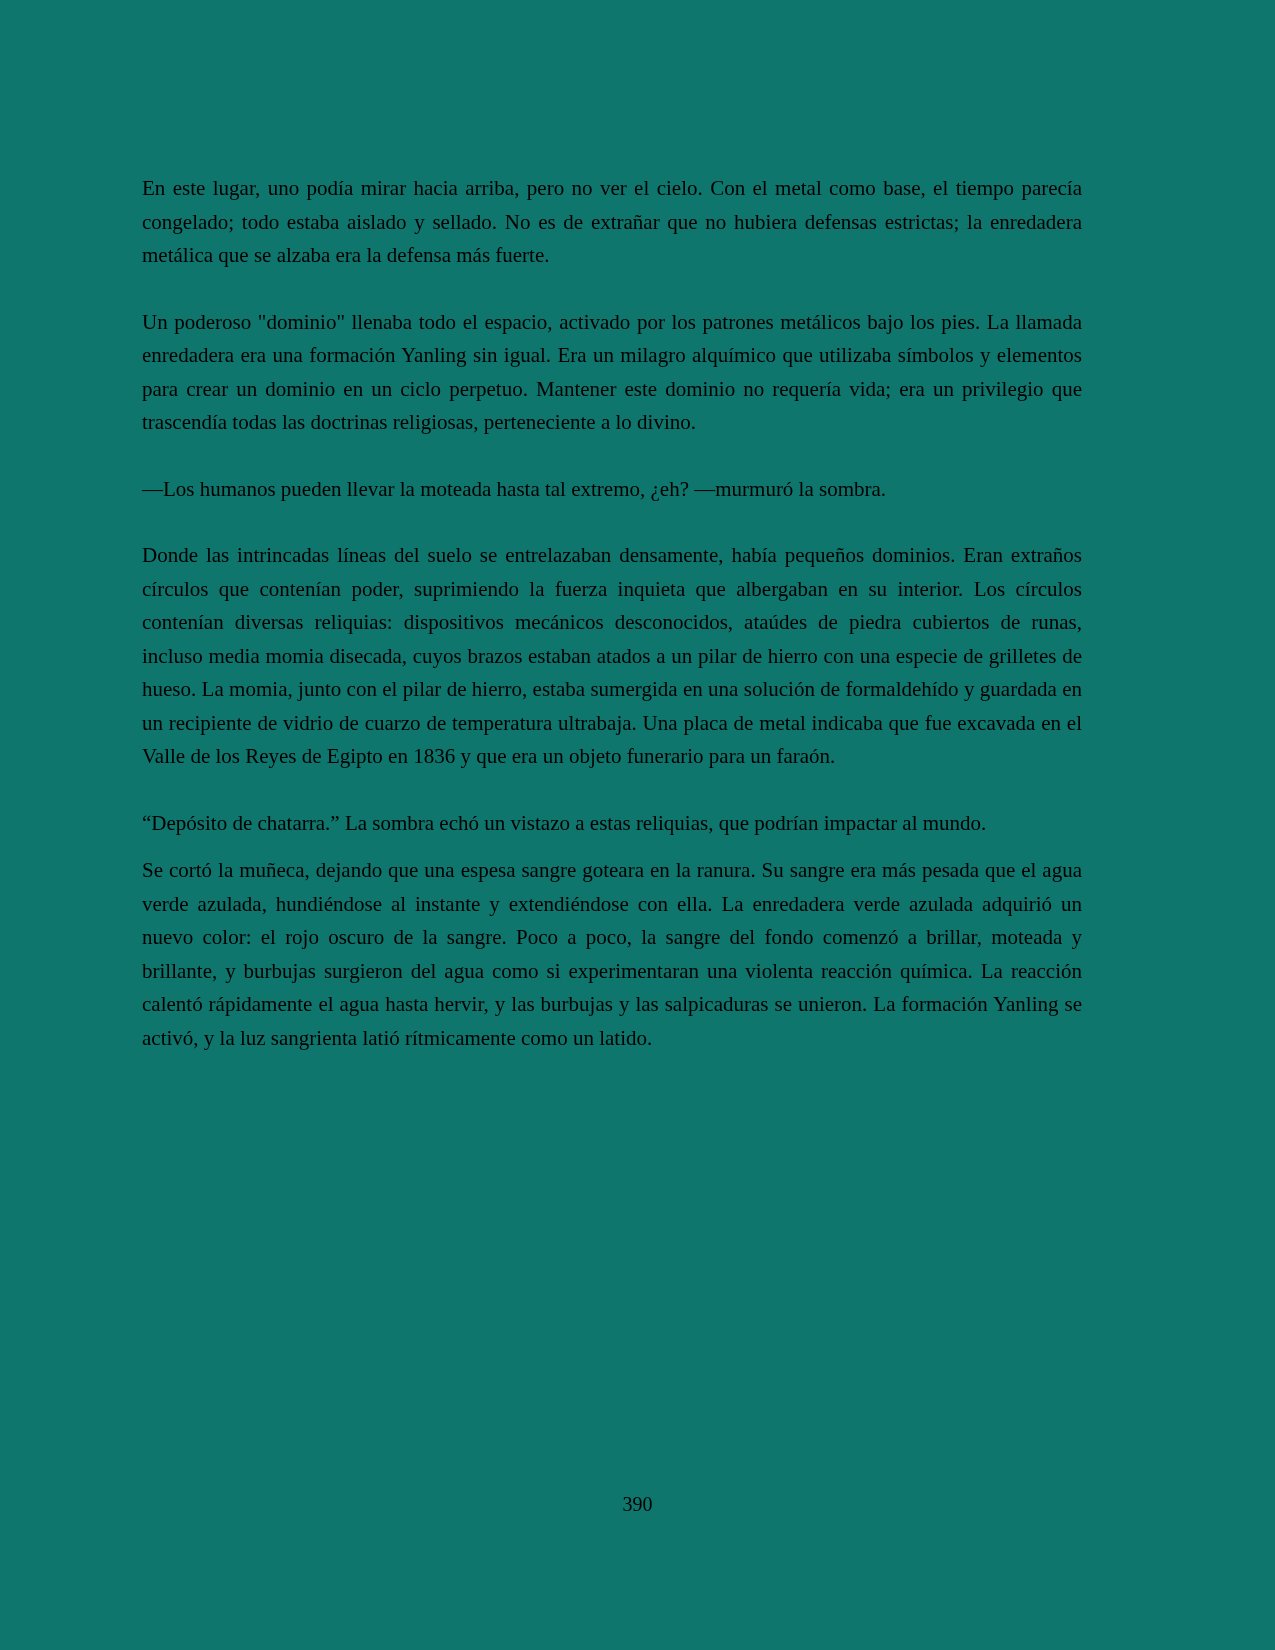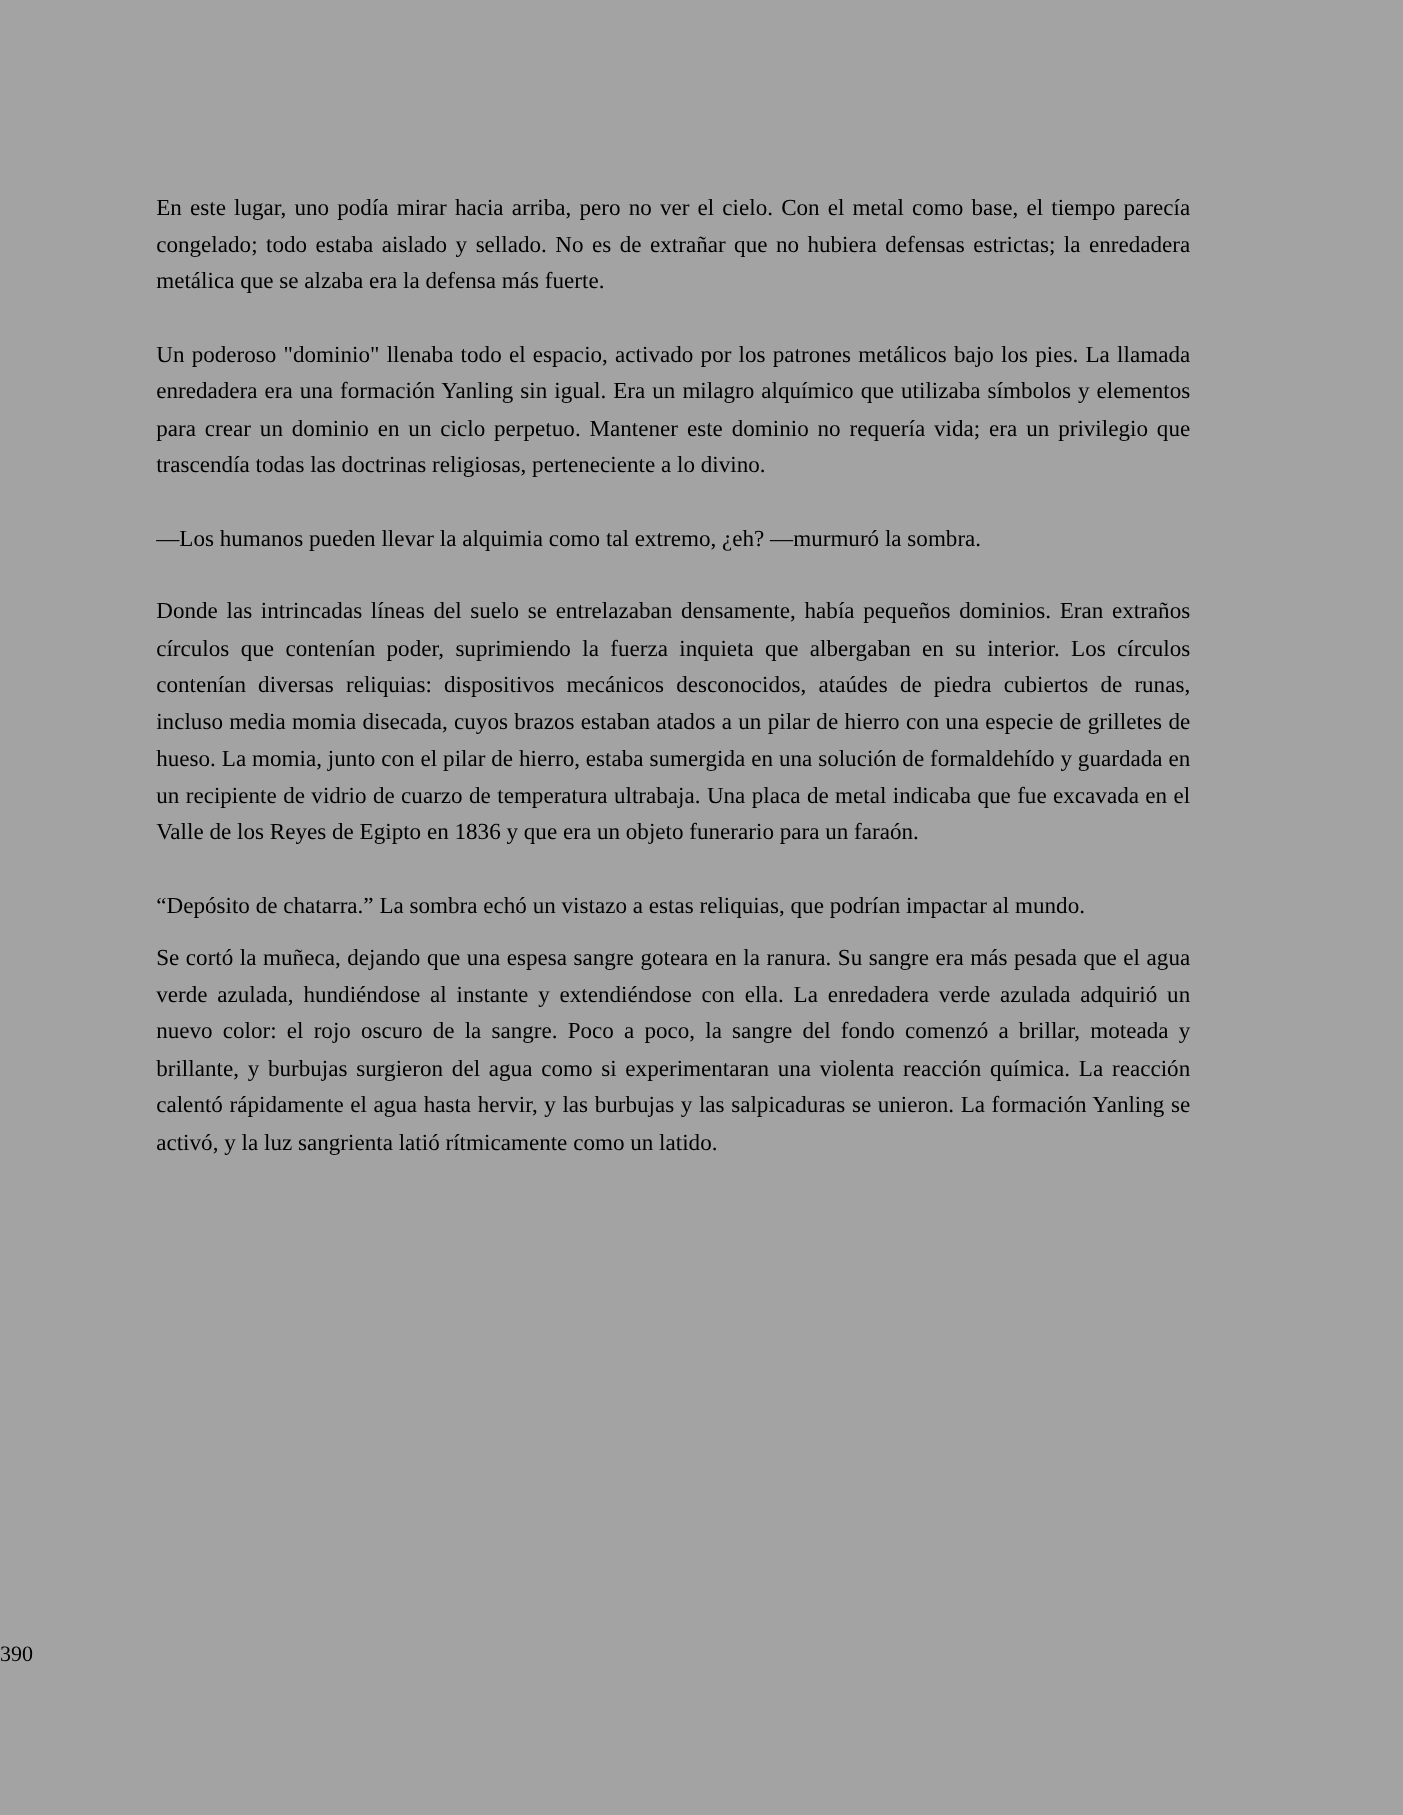--- a/index.html
+++ b/index.html
@@ -5,50 +5,51 @@
   html, body {
     margin: 0;
     padding: 0;
     background: #ffffff;
   }
   .page {
     position: relative;
     width: 1275px;
     height: 1650px;
     margin: 0 auto;
-    background: #a3a3a3;
+    background: #0f766e;
     box-sizing: border-box;
     padding: 172px 193px 0 142px;
     font-family: "Liberation Serif", "DejaVu Serif", serif;
     font-size: 21px;
     line-height: 33.5px;
     color: #000000;
   }
   .page p {
     margin: 0 0 33px 0;
     text-align: justify;
   }
   .page p.no-gap-below {
     margin-bottom: 14px;
   }
   .page-number {
     position: absolute;
     top: 1488px;
     left: 0;
     right: 0;
+    text-align: center;
     font-family: "Liberation Serif", "DejaVu Serif", serif;
     font-size: 20px;
     color: #000000;
   }
 </style>
 </head>
 <body>
 
 <div class="page">
   <p>En este lugar, uno podía mirar hacia arriba, pero no ver el cielo. Con el metal como base, el tiempo parecía congelado; todo estaba aislado y sellado. No es de extrañar que no hubiera defensas estrictas; la enredadera metálica que se alzaba era la defensa más fuerte.</p>
   <p>Un poderoso "dominio" llenaba todo el espacio, activado por los patrones metálicos bajo los pies. La llamada enredadera era una formación Yanling sin igual. Era un milagro alquímico que utilizaba símbolos y elementos para crear un dominio en un ciclo perpetuo. Mantener este dominio no requería vida; era un privilegio que trascendía todas las doctrinas religiosas, perteneciente a lo divino.</p>
-  <p>—Los humanos pueden llevar la alquimia como tal extremo, ¿eh? —murmuró la sombra.</p>
+  <p>—Los humanos pueden llevar la moteada hasta tal extremo, ¿eh? —murmuró la sombra.</p>
   <p>Donde las intrincadas líneas del suelo se entrelazaban densamente, había pequeños dominios. Eran extraños círculos que contenían poder, suprimiendo la fuerza inquieta que albergaban en su interior. Los círculos contenían diversas reliquias: dispositivos mecánicos desconocidos, ataúdes de piedra cubiertos de runas, incluso media momia disecada, cuyos brazos estaban atados a un pilar de hierro con una especie de grilletes de hueso. La momia, junto con el pilar de hierro, estaba sumergida en una solución de formaldehído y guardada en un recipiente de vidrio de cuarzo de temperatura ultrabaja. Una placa de metal indicaba que fue excavada en el Valle de los Reyes de Egipto en 1836 y que era un objeto funerario para un faraón.</p>
   <p class="no-gap-below">“Depósito de chatarra.” La sombra echó un vistazo a estas reliquias, que podrían impactar al mundo.</p>
   <p>Se cortó la muñeca, dejando que una espesa sangre goteara en la ranura. Su sangre era más pesada que el agua verde azulada, hundiéndose al instante y extendiéndose con ella. La enredadera verde azulada adquirió un nuevo color: el rojo oscuro de la sangre. Poco a poco, la sangre del fondo comenzó a brillar, moteada y brillante, y burbujas surgieron del agua como si experimentaran una violenta reacción química. La reacción calentó rápidamente el agua hasta hervir, y las burbujas y las salpicaduras se unieron. La formación Yanling se activó, y la luz sangrienta latió rítmicamente como un latido.</p>
 
   <div class="page-number">390</div>
 </div>
 
 </body></html>

